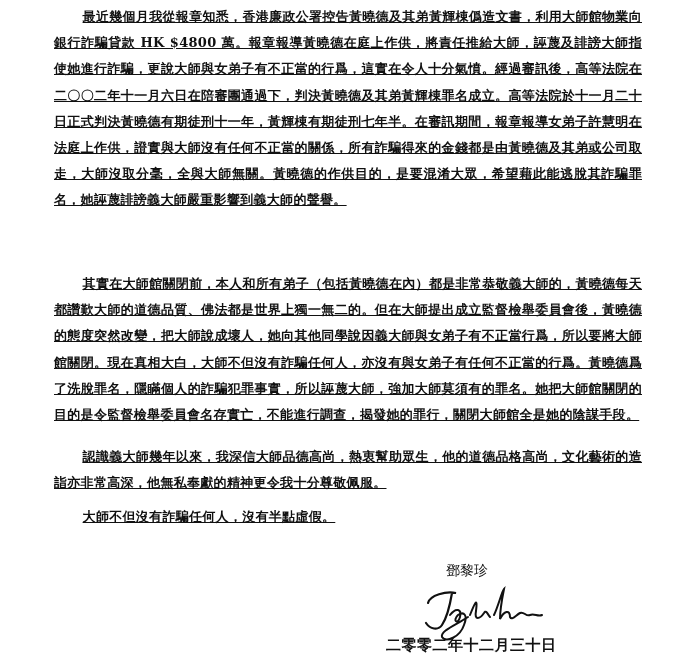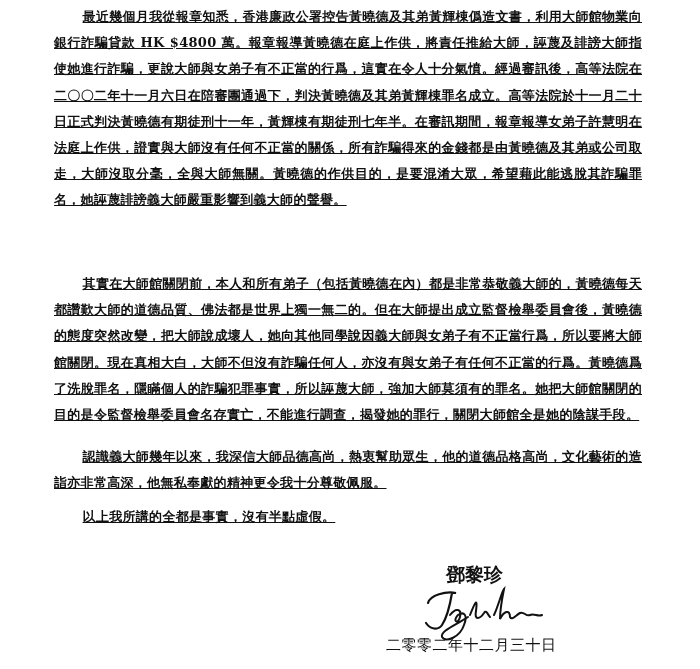--- a/index.html
+++ b/index.html
@@ -5,32 +5,32 @@
   html, body { margin: 0; padding: 0; background: #ffffff; }
   body { width: 700px; height: 669px; position: relative; overflow: hidden;
          font-family: "DejaVu Serif", "Liberation Serif", serif; color: #111; }
   .page { position: absolute; left: 54px; top: 0; width: 588px; }
   .para { margin: 0; font-size: 13px; line-height: 26.2px; letter-spacing: 0.3px;
           text-align: justify; text-indent: 2.2em; font-weight: bold; text-decoration: underline; }
   .p1 { position: absolute; top: 4px; }
   .p2 { position: absolute; top: 271px; }
   .p3 { position: absolute; top: 444px; }
   .p4 { position: absolute; top: 504px; }
-  .sig-name { position: absolute; left: 446px; top: 562px; font-size: 19px; font-weight: bold; }
+  .sig-name { position: absolute; left: 446px; top: 562px; font-size: 14px; font-weight: normal; }
   .sig { position: absolute; left: 416px; top: 585px; width: 130px; height: 62px; }
-  .sig-date { position: absolute; left: 386px; top: 636px; font-size: 15px; font-weight: normal; letter-spacing: 0.5px; text-align: center; }
+  .sig-date { position: absolute; left: 386px; top: 636px; font-size: 15px; font-weight: bold; letter-spacing: 0.5px; text-align: center; }
 </style>
 </head>
 <body>
 
 <div class="page">
   <p class="para p1">最近幾個月我從報章知悉，香港廉政公署控告黃曉德及其弟黃輝棟僞造文書，利用大師館物業向銀行詐騙貸款 HK $4800 萬。報章報導黃曉德在庭上作供，將責任推給大師，誣蔑及誹謗大師指使她進行詐騙，更說大師與女弟子有不正當的行爲，這實在令人十分氣憤。經過審訊後，高等法院在二〇〇二年十一月六日在陪審團通過下，判決黃曉德及其弟黃輝棟罪名成立。高等法院於十一月二十日正式判決黃曉德有期徒刑十一年，黃輝棟有期徒刑七年半。在審訊期間，報章報導女弟子許慧明在法庭上作供，證實與大師沒有任何不正當的關係，所有詐騙得來的金錢都是由黃曉德及其弟或公司取走，大師沒取分毫，全與大師無關。黃曉德的作供目的，是要混淆大眾，希望藉此能逃脫其詐騙罪名，她誣蔑誹謗義大師嚴重影響到義大師的聲譽。</p>
   <p class="para p2">其實在大師館關閉前，本人和所有弟子（包括黃曉德在內）都是非常恭敬義大師的，黃曉德每天都讚歎大師的道德品質、佛法都是世界上獨一無二的。但在大師提出成立監督檢舉委員會後，黃曉德的態度突然改變，把大師說成壞人，她向其他同學說因義大師與女弟子有不正當行爲，所以要將大師館關閉。現在真相大白，大師不但沒有詐騙任何人，亦沒有與女弟子有任何不正當的行爲。黃曉德爲了洗脫罪名，隱瞞個人的詐騙犯罪事實，所以誣蔑大師，強加大師莫須有的罪名。她把大師館關閉的目的是令監督檢舉委員會名存實亡，不能進行調查，揭發她的罪行，關閉大師館全是她的陰謀手段。</p>
   <p class="para p3">認識義大師幾年以來，我深信大師品德高尚，熱衷幫助眾生，他的道德品格高尚，文化藝術的造詣亦非常高深，他無私奉獻的精神更令我十分尊敬佩服。</p>
-  <p class="para p4">以上我所講的全都是事實，沒有半點虛假。</p>
+  <p class="para p4">大師不但沒有詐騙任何人，沒有半點虛假。</p>
 </div>
 
 <div class="sig-name">鄧黎珍</div>
 
 <svg class="sig" viewBox="0 0 130 62" aria-label="signature">
   <path d="M12 18 C14 10, 30 6, 40 8 L36 8 C34 20, 30 34, 26 40 C22 46, 14 44, 10 38" fill="none" stroke="#111" stroke-width="2.2" stroke-linecap="round"></path>
   <path d="M34 30 C40 22, 46 24, 44 32 C42 40, 36 36, 42 30 C48 26, 52 30, 48 40 C44 52, 30 58, 26 52 C24 46, 40 40, 52 32" fill="none" stroke="#111" stroke-width="2" stroke-linecap="round"></path>
   <path d="M54 30 C58 20, 62 10, 60 26 C58 36, 64 34, 68 28 C70 24, 72 30, 74 32" fill="none" stroke="#111" stroke-width="2" stroke-linecap="round"></path>
   <path d="M78 30 C82 22, 86 6, 88 4 C86 14, 84 24, 84 34 C88 26, 94 24, 94 32 C96 36, 100 30, 104 28 C108 26, 110 32, 114 30 C118 28, 122 32, 126 30" fill="none" stroke="#111" stroke-width="2" stroke-linecap="round"></path>
 </svg>

